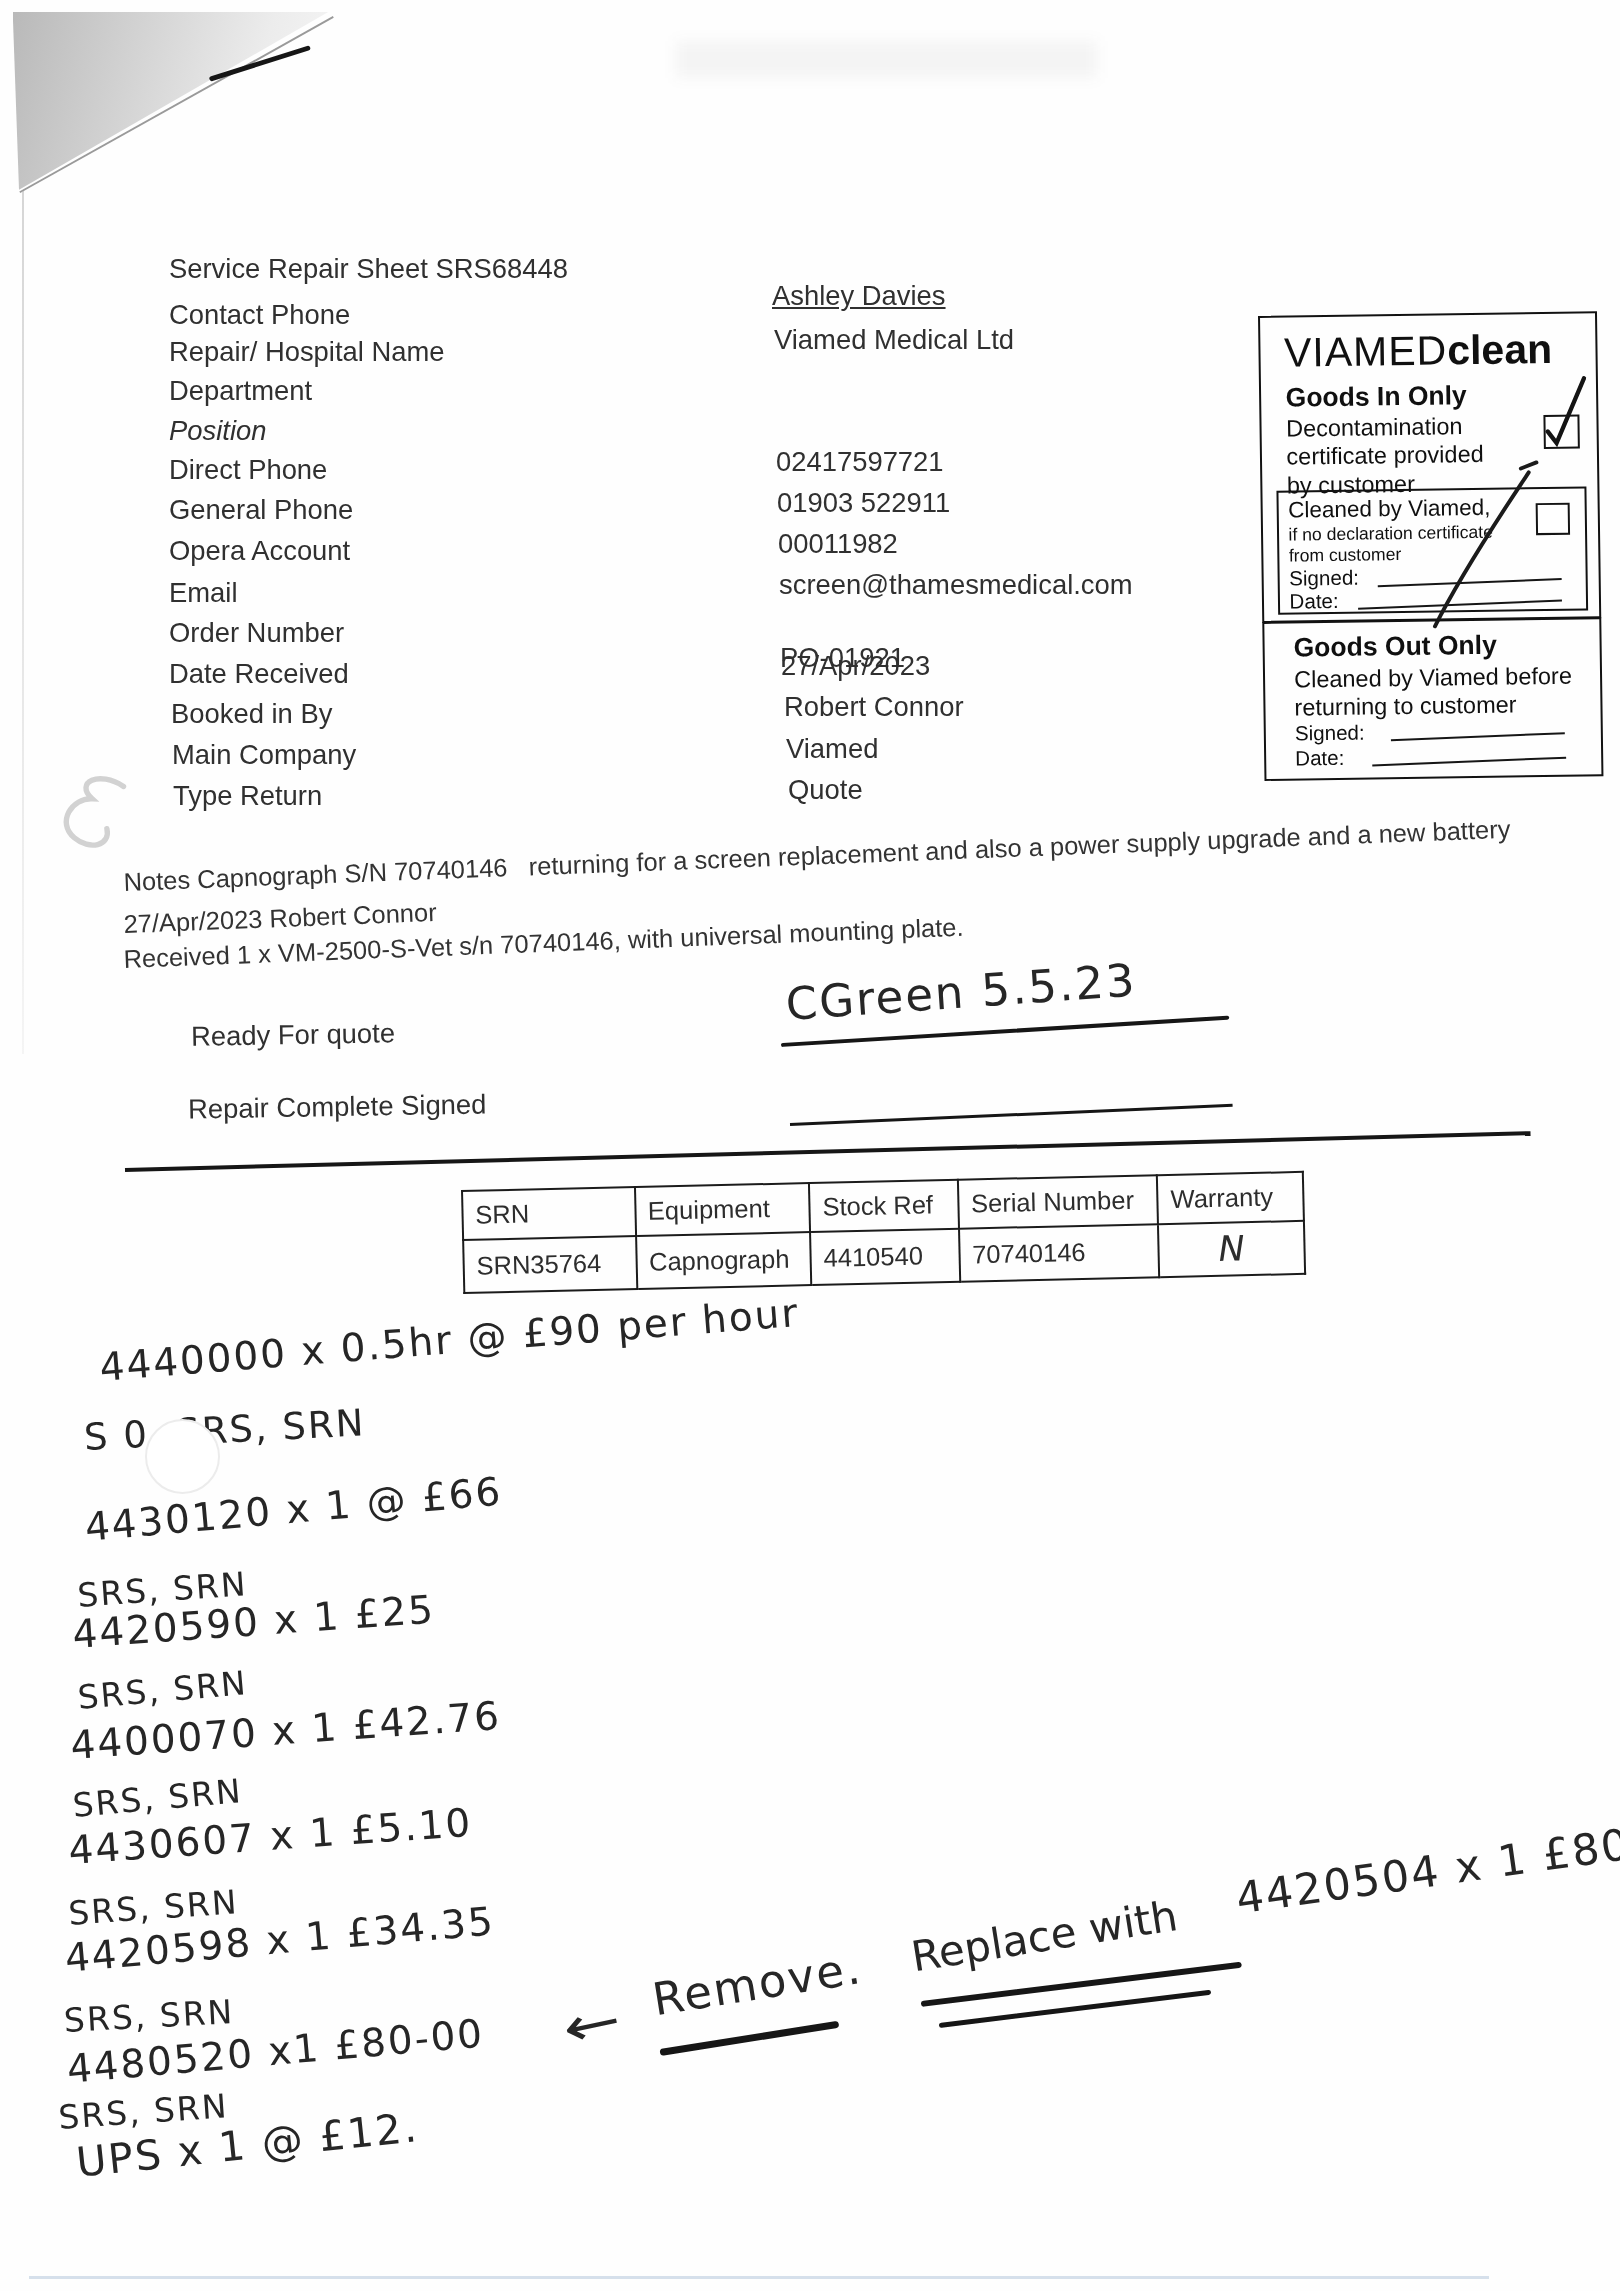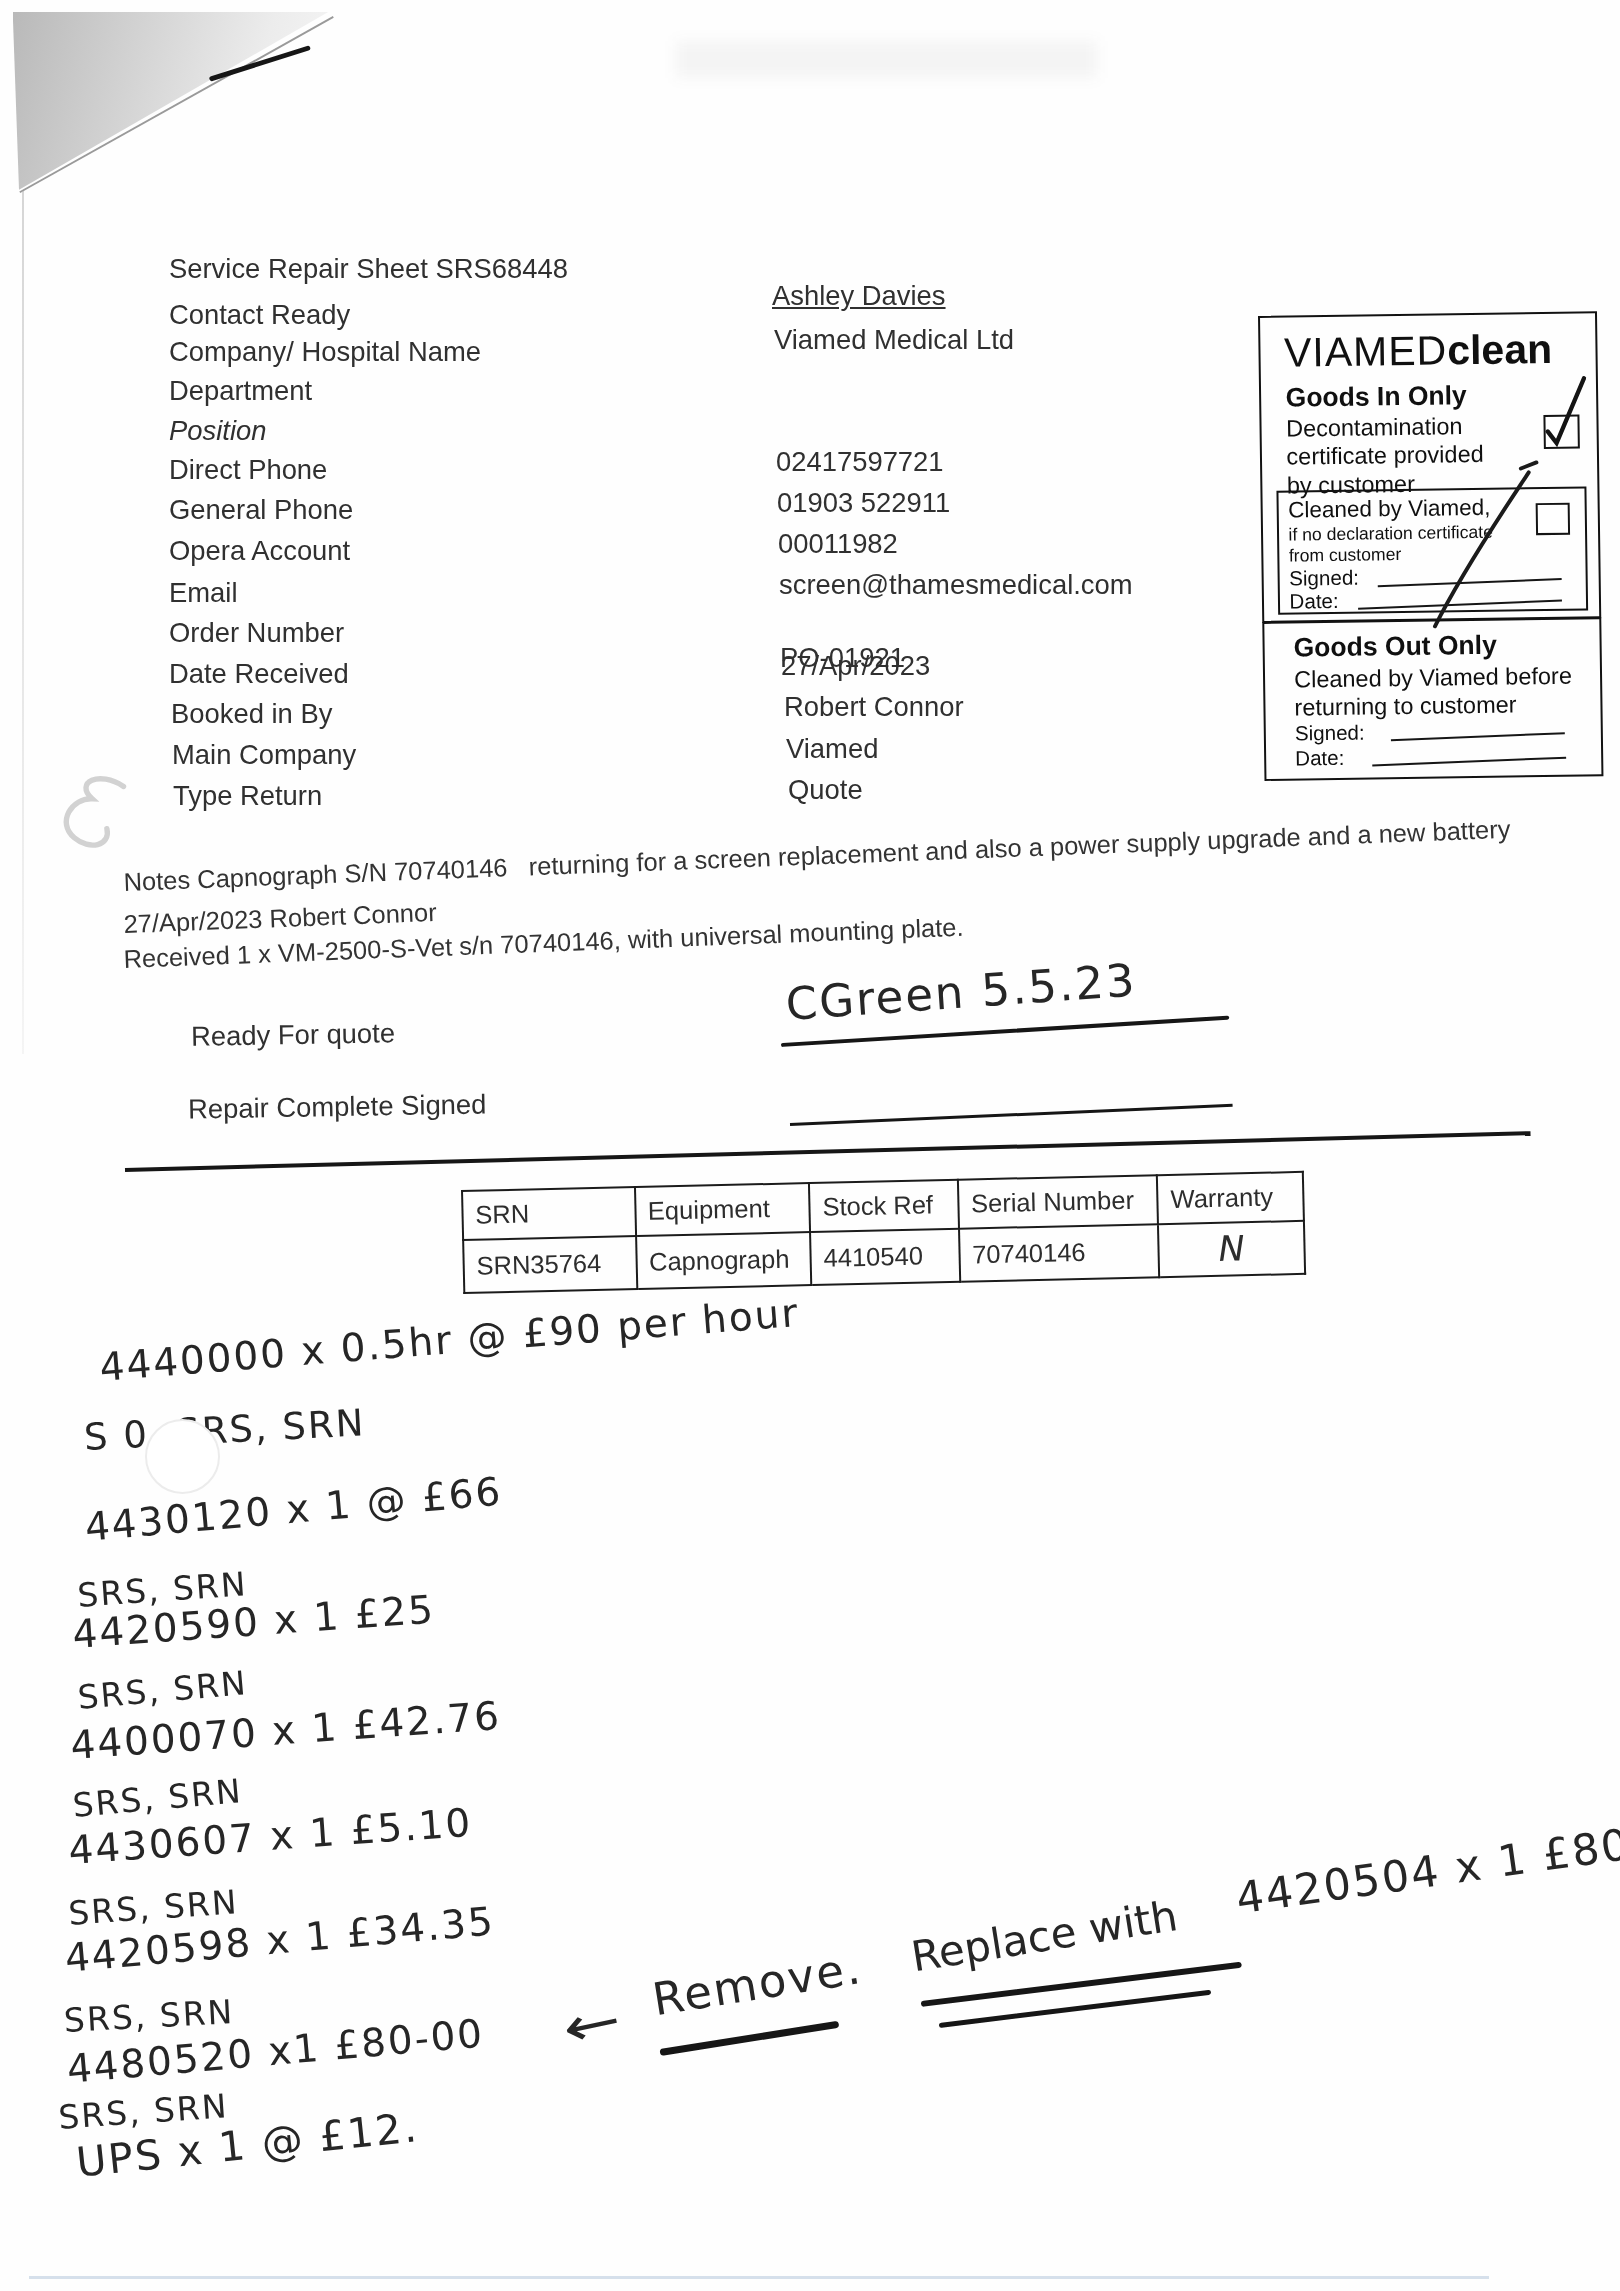--- a/index.html
+++ b/index.html
@@ -30,24 +30,24 @@
 <div class="abs" style="left:21.6px;top:191px;width:2px;height:863px;opacity:.55;
             background:linear-gradient(#b5b5b5,#ededed);"></div>
 <div class="abs" style="left:676px;top:41px;width:421px;height:37px;background:rgba(60,60,60,0.05);filter:blur(6.9px);"></div>
 <div class="abs" style="left:29px;top:2276px;width:1460px;height:2.9px;background:#ccd8e6;opacity:.8;"></div>
 <svg class="abs" style="left:45px;top:772px;transform:rotate(14deg);" width="110" height="104" viewBox="0 0 112 106">
   <path d="M70,10 C42,0 20,18 42,30 C22,34 12,62 34,73 C52,82 72,72 64,56" stroke="#d2d2d2" stroke-width="5.5" fill="none" stroke-linecap="round"></path>
 </svg>
 
 <div class="abs printed" style="left:169px;top:253px;">Service Repair Sheet SRS68448</div>
 
-<div class="abs printed" style="left:169px;top:299px;">Contact Ready</div>
+<div class="abs printed" style="left:169px;top:299px;">Contact Phone</div>
 <div class="abs printed" style="left:772px;top:280px;text-decoration:underline;">Ashley Davies</div>
 
-<div class="abs printed" style="left:169px;top:336px;">Company/ Hospital Name</div>
+<div class="abs printed" style="left:169px;top:336px;">Repair/ Hospital Name</div>
 <div class="abs printed" style="left:774px;top:324px;">Viamed Medical Ltd</div>
 
 <div class="abs printed" style="left:169px;top:375px;">Department</div>
 <div class="abs printed" style="left:169px;top:415px;font-style:italic;">Position</div>
 
 <div class="abs printed" style="left:169px;top:454px;">Direct Phone</div>
 <div class="abs printed" style="left:776px;top:446px;">02417597721</div>
 
 <div class="abs printed" style="left:169px;top:494px;">General Phone</div>
 <div class="abs printed" style="left:777px;top:487px;">01903 522911</div>

